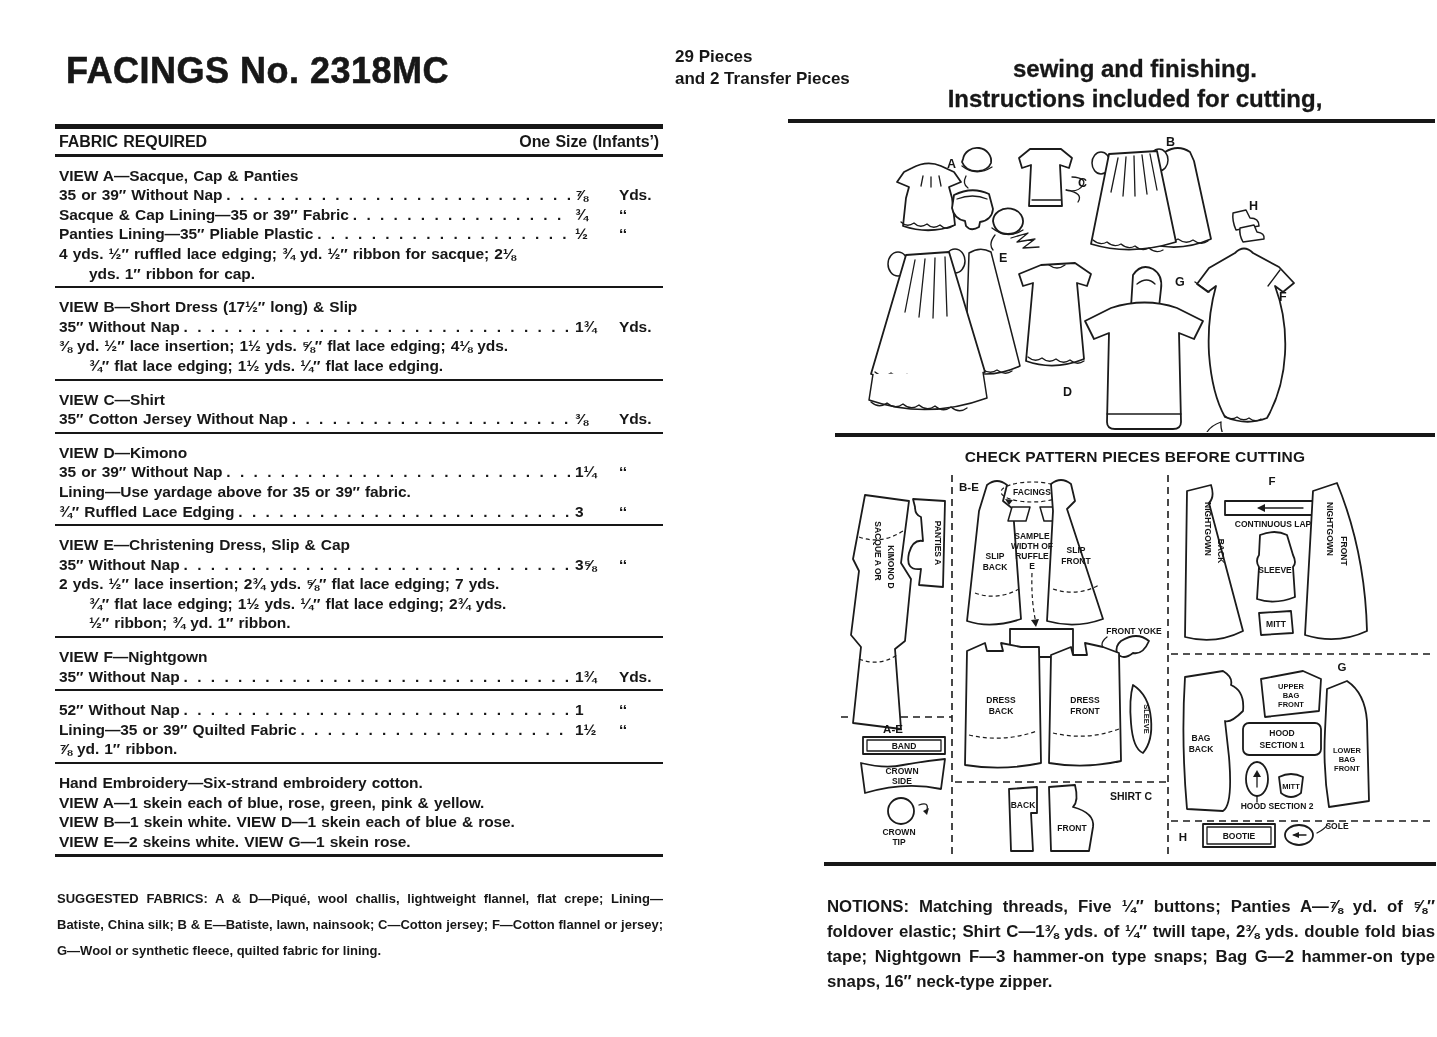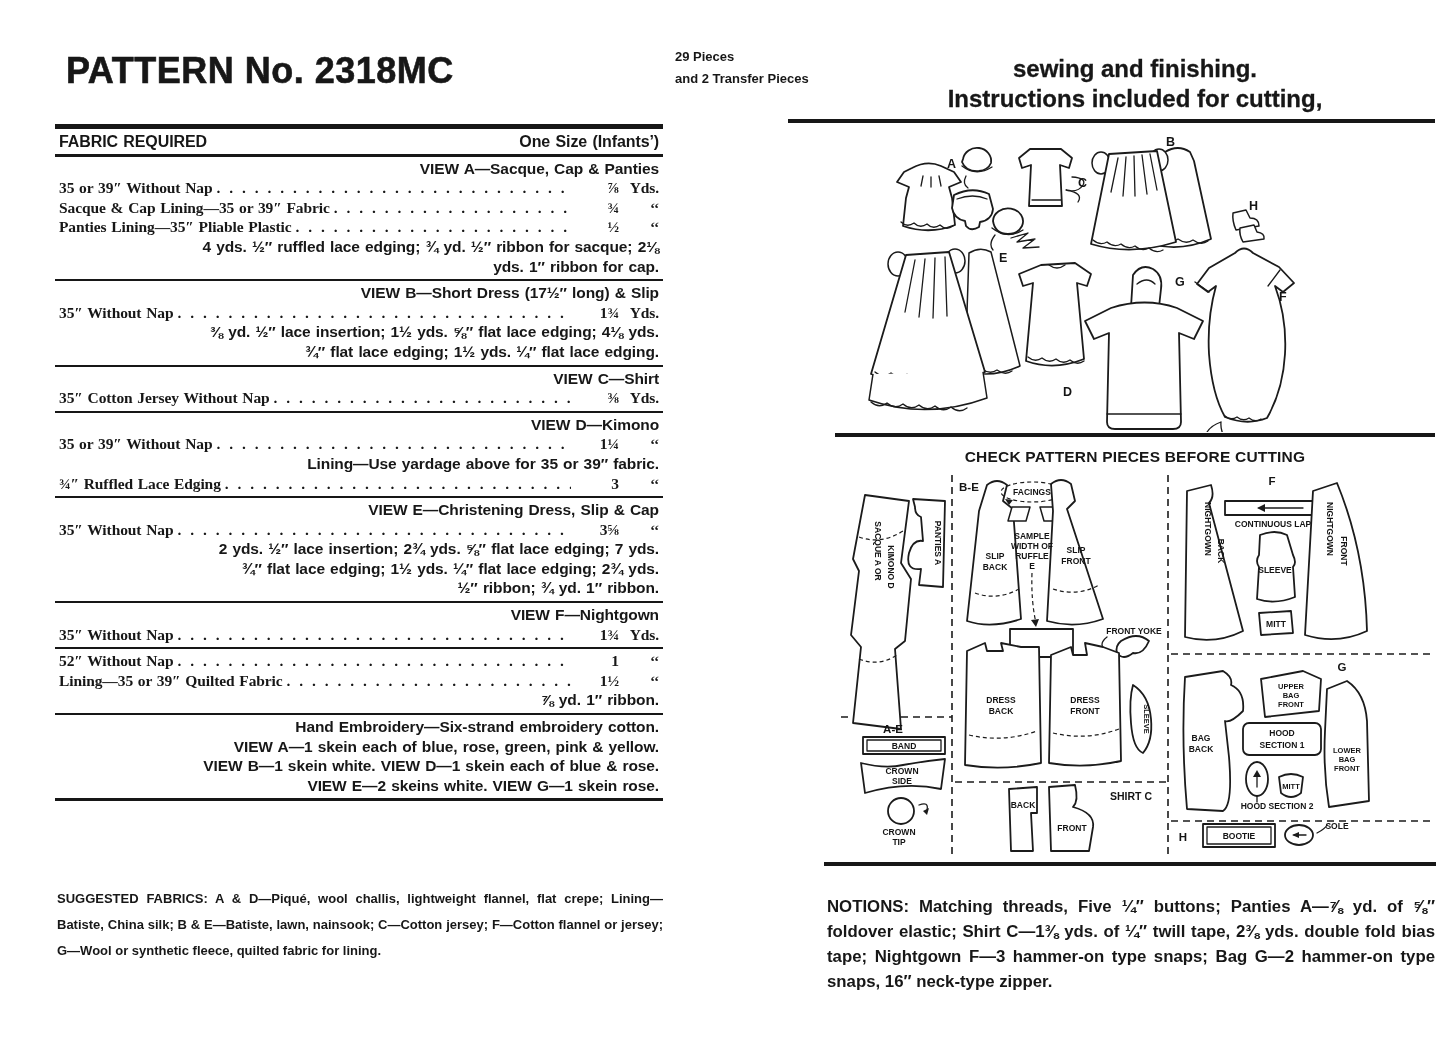--- a/index.html
+++ b/index.html
@@ -1,32 +1,32 @@
 <!DOCTYPE html>
 <html><head>
 <meta charset="utf-8">
 <style>
   html,body{margin:0;padding:0;}
   body{width:1437px;height:1037px;background:#fff;position:relative;overflow:hidden;
        font-family:"Liberation Sans","DejaVu Sans",sans-serif;color:#171717;font-weight:700;}
   .abs{position:absolute;}
   #title{left:66px;top:50px;font-size:36px;letter-spacing:.5px;-webkit-text-stroke:.6px #171717;}
-  #pieces-count{left:675px;top:46px;font-size:13px;line-height:22px;}
+  #pieces-count{left:675px;top:46px;font-size:17px;line-height:22px;}
   #instructions{left:835px;top:54px;width:600px;text-align:center;font-size:24px;line-height:30px;-webkit-text-stroke:.3px #171717;}
   .hr{background:#171717;}
   #hr1{left:788px;top:119px;width:647px;height:4px;}
   #hr2{left:835px;top:433px;width:600px;height:3.5px;}
   #hr3{left:824px;top:862px;width:612px;height:4px;}
   
   #fabric-table{left:55px;top:124px;width:608px;border-top:5px solid #171717;font-size:15.5px;line-height:19.6px;letter-spacing:-.1px;word-spacing:1px;}
   .thead{display:flex;justify-content:space-between;align-items:flex-end;padding:3px 4px 2px;border-bottom:3px solid #171717;font-size:16px;}
-  .sec{border-bottom:2.5px solid #171717;padding:2px 4px 3px;text-align:right;}
+  .sec{border-bottom:2.5px solid #171717;padding:9px 4px 3px;}
   .sec.last{border-bottom:3.5px solid #171717;}
   .sec-title{margin:0;}
-  .row{display:flex;align-items:baseline;font-family:Liberation Serif, serif;}
+  .row{display:flex;align-items:baseline;}
   .lbl{white-space:nowrap;}
   .dots{flex:1;overflow:hidden;white-space:nowrap;margin:0 4px;}
   .dots::before{content:". . . . . . . . . . . . . . . . . . . . . . . . . . . . . . . . . . . . . . . . . . . . . . . . . . . . ";letter-spacing:2px;}
   .val{width:44px;white-space:nowrap;}
   .unit{width:40px;white-space:nowrap;}
   .hang{margin:0;padding-left:30px;text-indent:-30px;white-space:pre-wrap;}
   .plain{margin:0;}
   #suggested{left:57px;top:873px;width:606px;font-size:13px;line-height:26px;text-align:justify;}
   #check-heading{left:835px;top:448px;width:600px;text-align:center;font-size:15.5px;letter-spacing:.2px;}
   #notions{left:827px;top:877px;width:608px;font-size:16.8px;line-height:25px;text-align:justify;}
@@ -39,21 +39,21 @@
   .fold{fill:none;stroke:#1b1b1b;stroke-width:1.2;stroke-dasharray:4 3;}
   .arr{fill:#1b1b1b;stroke:none;}
   text{font-family:"Liberation Sans","DejaVu Sans",sans-serif;font-weight:700;fill:#141414;}
   .t8{font-size:8.5px;}  .t7{font-size:7.5px;}
   .t10{font-size:10.5px;} .t11{font-size:11.5px;} .t12{font-size:12.5px;}
   .mid{text-anchor:middle;}
 </style>
 </head>
 <body>
 
-<div class="abs" id="title">PATTERN No. 2318MC</div>
+<div class="abs" id="title">FACINGS No. 2318MC</div>
 
 <div class="abs" id="fabric-table">
   <div class="thead">
     <span>FABRIC REQUIRED</span>
     <span>One Size (Infants’)</span>
   </div>
 
   <div class="sec">
     <p class="sec-title plain">VIEW A—Sacque, Cap &amp; Panties</p>
     <div class="row">

